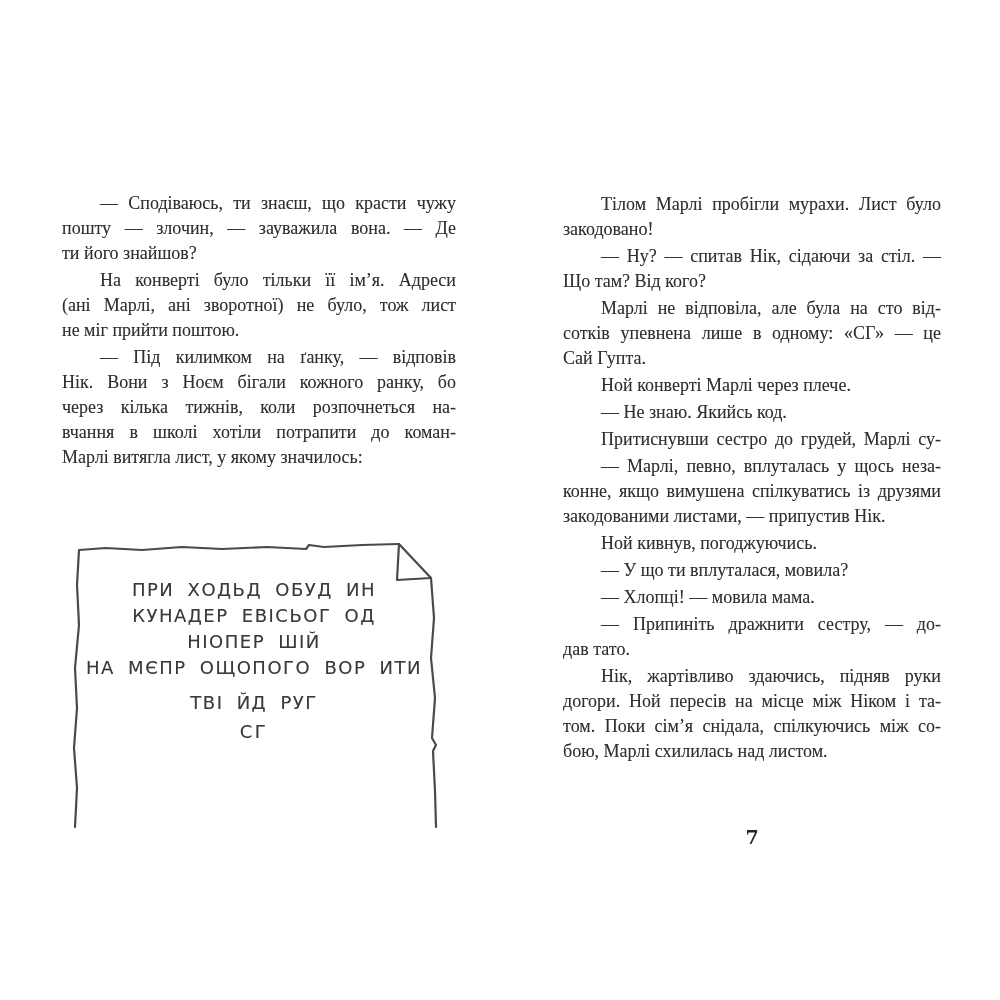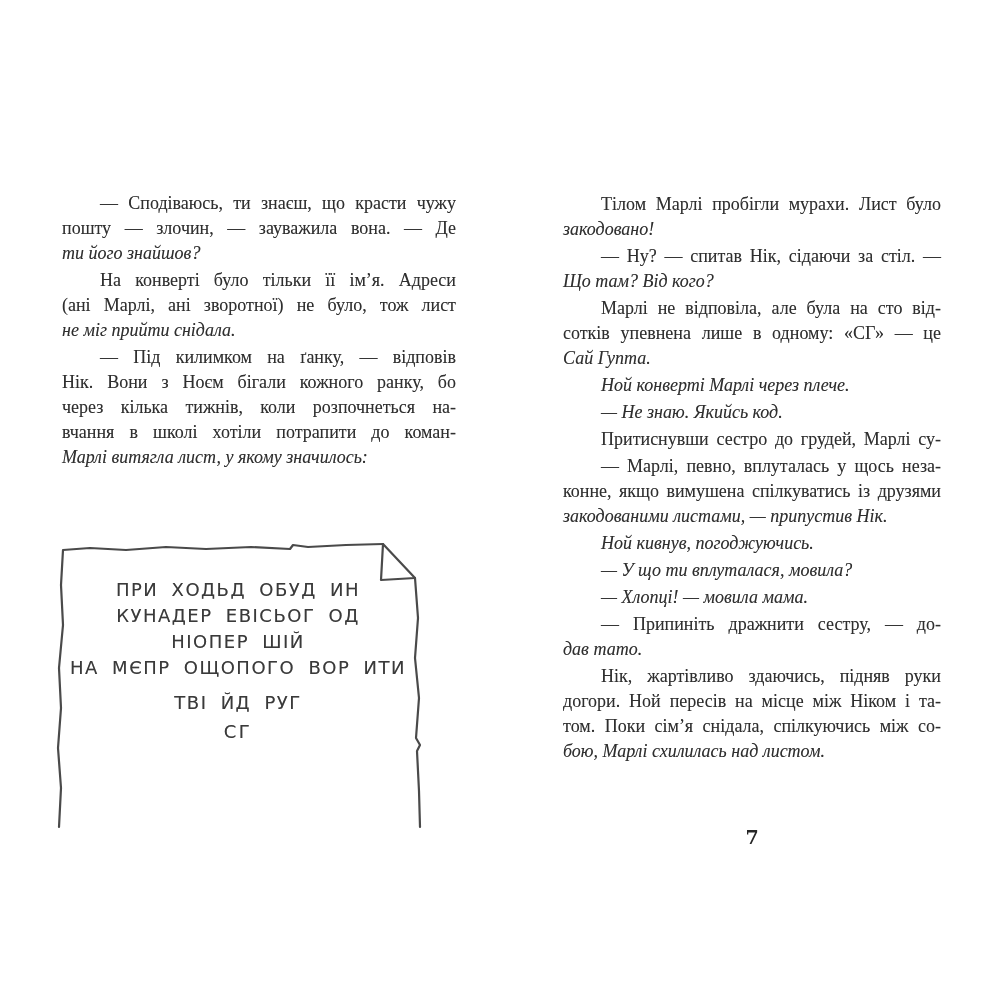--- a/index.html
+++ b/index.html
@@ -23,25 +23,25 @@
     font-size: 18px;
     line-height: 25px;
     color: #2f2f2f;
     text-shadow: 0 0 0.6px rgba(45,45,45,0.35);
   }
   .col-left  { left: 62px;  top: 191px; width: 394px; }
   .col-right { left: 563px; top: 192px; width: 378px; }
   .para + .para { margin-top: 2px; }
   .line { text-align: justify; text-align-last: justify; white-space: normal; }
   .line.first { text-indent: 38px; }
-  .line.last  { text-align-last: left; font-style: italic; }
+  .line.last  { text-align-last: left; }
   
   .note {
     position: absolute;
-    left: 46px;
+    left: 62px;
     top: 533px;
     width: 385px;
     height: 305px;
   }
   .note svg { position: absolute; left: 0; top: 0; }
   .note-text {
     position: absolute;
     left: 18px;
     top: 44px;
     width: 348px;
@@ -76,21 +76,21 @@
 
   <div class="col col-left">
       <div class="para">
         <div class="line first">— Сподіваюсь, ти знаєш, що красти чужу</div>
         <div class="line">пошту — злочин, — зауважила вона. — Де</div>
         <div class="line last">ти його знайшов?</div>
       </div>
       <div class="para">
         <div class="line first">На конверті було тільки її ім’я. Адреси</div>
         <div class="line">(ані Марлі, ані зворотної) не було, тож лист</div>
-        <div class="line last">не міг прийти снідала.</div>
+        <div class="line last">не міг прийти поштою.</div>
       </div>
       <div class="para">
         <div class="line first">— Під килимком на ґанку, — відповів</div>
         <div class="line">Нік. Вони з Ноєм бігали кожного ранку, бо</div>
         <div class="line">через кілька тижнів, коли розпочнеться на-</div>
         <div class="line">вчання в школі хотіли потрапити до коман-</div>
         <div class="line last">Марлі витягла лист, у якому значилось:</div>
       </div>
     </div>
 

